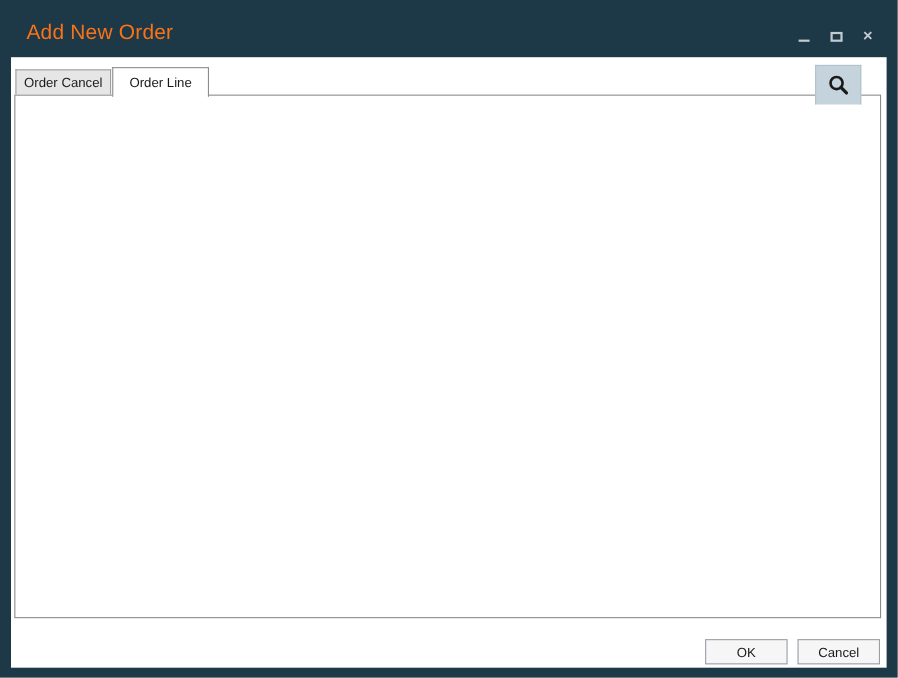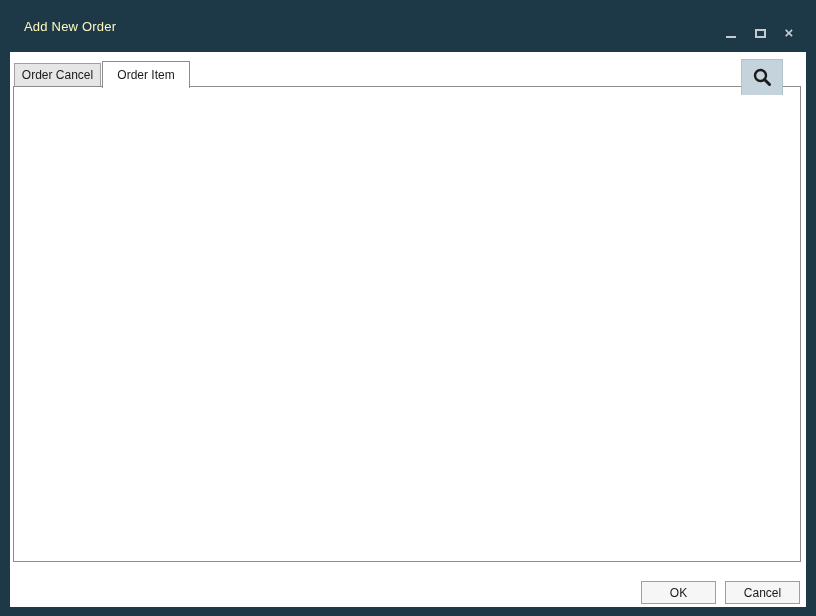--- a/index.html
+++ b/index.html
@@ -1,21 +1,21 @@
 <!DOCTYPE html>
 <html><head>
 <meta charset="utf-8">
 <style>
   * { box-sizing: border-box; }
   body { margin: 0; font-family: "Liberation Sans", sans-serif; background: #555; }
   .window { position: relative; width: 816px; height: 616px; background: #1d3847; overflow: hidden; }
 
   
   .titlebar { position: absolute; top: 0; left: 0; right: 0; height: 52px; }
-  .title { position: absolute; left: 24px; top: 19px; font-size: 13px; color: #fef9c3; font-weight: 400; letter-spacing: .2px; }
+  .title { position: absolute; left: 24px; top: 19px; font-size: 19px; color: #f97316; font-weight: 400; letter-spacing: .2px; }
   .win-controls { position: absolute; right: 20px; top: 26px; display: flex; gap: 15px; align-items: center; height: 14px; }
   .wc { display: flex; align-items: center; justify-content: center; width: 14px; height: 14px; cursor: default; }
   .wc-min-bar { width: 10px; height: 2px; background: #c3cbd1; margin-top: 7px; }
   .wc-max-box { width: 11px; height: 9px; border: 2px solid #c3cbd1; }
   .wc-close { color: #c3cbd1; font-size: 15px; font-weight: bold; line-height: 14px; }
 
   
   .client { position: absolute; left: 10px; top: 52px; width: 796px; height: 555px; background: #ffffff; }
 
   
@@ -114,21 +114,21 @@
         </div>
       <div class="wc">
           <span class="wc-close">×</span>
         </div>
     </div>
   </div>
 
   <div class="client">
 
     <div class="tab tab-inactive">Order Cancel</div>
-    <div class="tab tab-active">Order Item</div>
+    <div class="tab tab-active">Order Line</div>
     <div class="tabpage"></div>
 
     <div class="search-toggle">
       <svg width="22" height="22" viewBox="0 0 22 22">
         <circle cx="9.5" cy="8.5" r="5.5" fill="none" stroke="#1a1a1a" stroke-width="2.4"></circle>
         <line x1="13.5" y1="12.5" x2="18.5" y2="17.5" stroke="#1a1a1a" stroke-width="3" stroke-linecap="round"></line>
       </svg>
     </div>
 
     <div class="panel" style="top:77px;">

